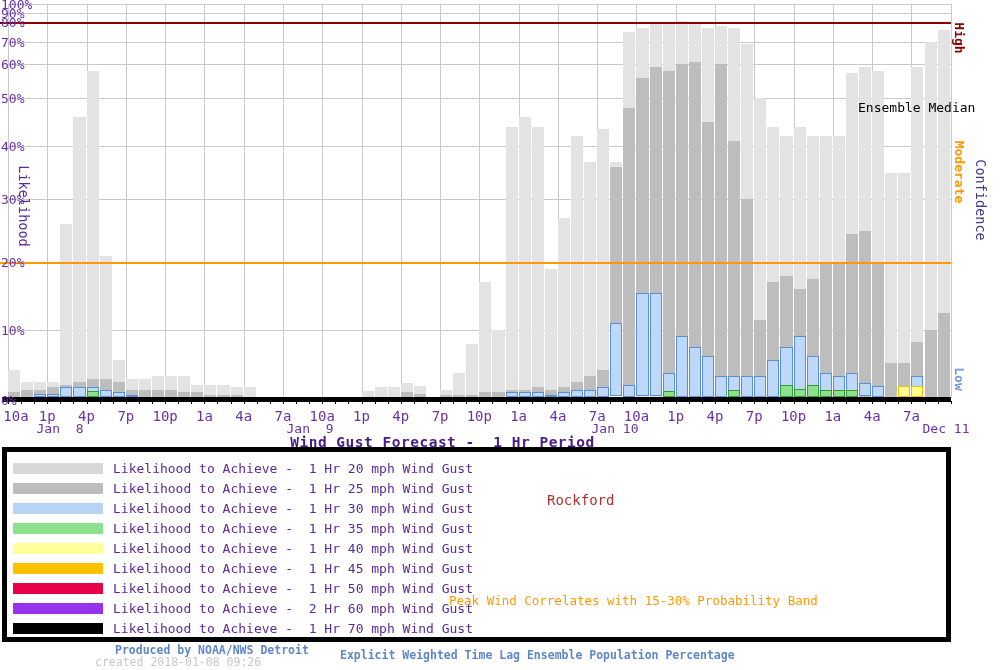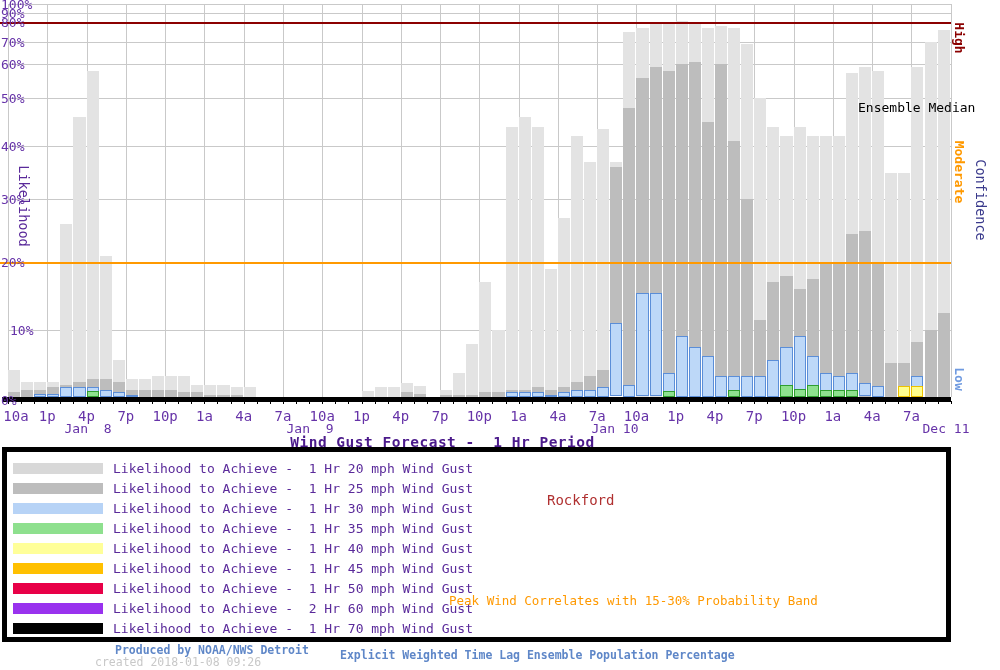--- a/index.html
+++ b/index.html
@@ -317,21 +317,21 @@
       <div class="minortick" style="left: 950.7px;"></div>
       <div class="ylab" style="left: 1px; top: 4px;">100%</div>
       <div class="ylab" style="left: 1px; top: 13px;">90%</div>
       <div class="ylab" style="left: 1px; top: 22px;">80%</div>
       <div class="ylab" style="left: 1px; top: 42px;">70%</div>
       <div class="ylab" style="left: 1px; top: 64px;">60%</div>
       <div class="ylab" style="left: 1px; top: 98px;">50%</div>
       <div class="ylab" style="left: 1px; top: 146px;">40%</div>
       <div class="ylab" style="left: 1px; top: 199px;">30%</div>
       <div class="ylab" style="left: 1px; top: 262px;">20%</div>
-      <div class="ylab" style="left: 10px; top: 330px;">10%</div>
+      <div class="ylab" style="left: 1px; top: 330px;">10%</div>
       <div class="ylab" style="left: 1px; top: 400px;">0%</div>
       <div class="xlab" style="left: 16px;">10a</div>
       <div class="xlab" style="left: 47.2792px;">1p</div>
       <div class="xlab" style="left: 86.5583px;">4p</div>
       <div class="xlab" style="left: 125.838px;">7p</div>
       <div class="xlab" style="left: 165.117px;">10p</div>
       <div class="xlab" style="left: 204.396px;">1a</div>
       <div class="xlab" style="left: 243.675px;">4a</div>
       <div class="xlab" style="left: 282.954px;">7a</div>
       <div class="xlab" style="left: 322.233px;">10a</div>
@@ -343,21 +343,21 @@
       <div class="xlab" style="left: 557.908px;">4a</div>
       <div class="xlab" style="left: 597.188px;">7a</div>
       <div class="xlab" style="left: 636.467px;">10a</div>
       <div class="xlab" style="left: 675.746px;">1p</div>
       <div class="xlab" style="left: 715.025px;">4p</div>
       <div class="xlab" style="left: 754.304px;">7p</div>
       <div class="xlab" style="left: 793.583px;">10p</div>
       <div class="xlab" style="left: 832.862px;">1a</div>
       <div class="xlab" style="left: 872.142px;">4a</div>
       <div class="xlab" style="left: 911.421px;">7a</div>
-      <div class="daylab" style="left: 60px; margin-left: 28px;">Jan  8</div>
+      <div class="daylab" style="left: 60px;">Jan  8</div>
       <div class="daylab" style="left: 310px;">Jan  9</div>
       <div class="daylab" style="left: 615px;">Jan 10</div>
       <div class="daylab" style="left: 946px;">Dec 11</div>
       <div class="vert" style="left: 24px; top: 206px; color: rgb(90, 42, 154); font-size: 13.5px;">Likelihood</div>
       <div class="vert" style="left: 959px; top: 38px; color: rgb(139, 0, 0); font-weight: bold;">High</div>
       <div class="vert" style="left: 959px; top: 172px; color: rgb(255, 153, 0); font-weight: bold;">Moderate</div>
       <div class="vert" style="left: 959px; top: 379px; color: rgb(111, 154, 224); font-weight: bold;">Low</div>
       <div class="vert" style="left: 981px; top: 200px; color: rgb(58, 58, 140); font-size: 13.5px;">Confidence</div>
       <div class="abs" id="ensemble-median" style="left: 858px; top: 100px; font-size: 13px; color: rgb(0, 0, 0); white-space: pre;">Ensemble Median</div>
     </div>

